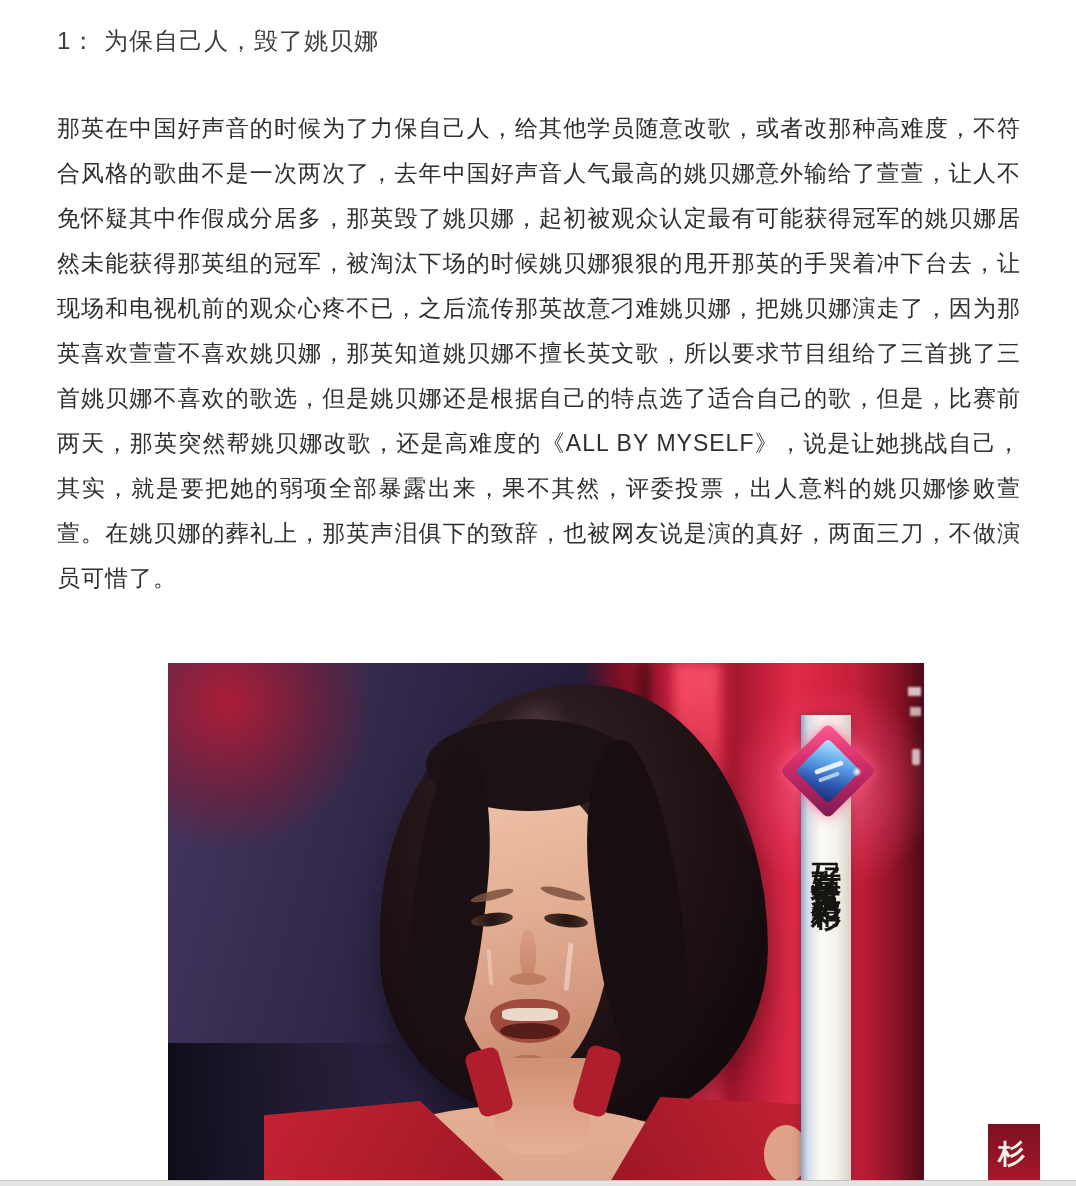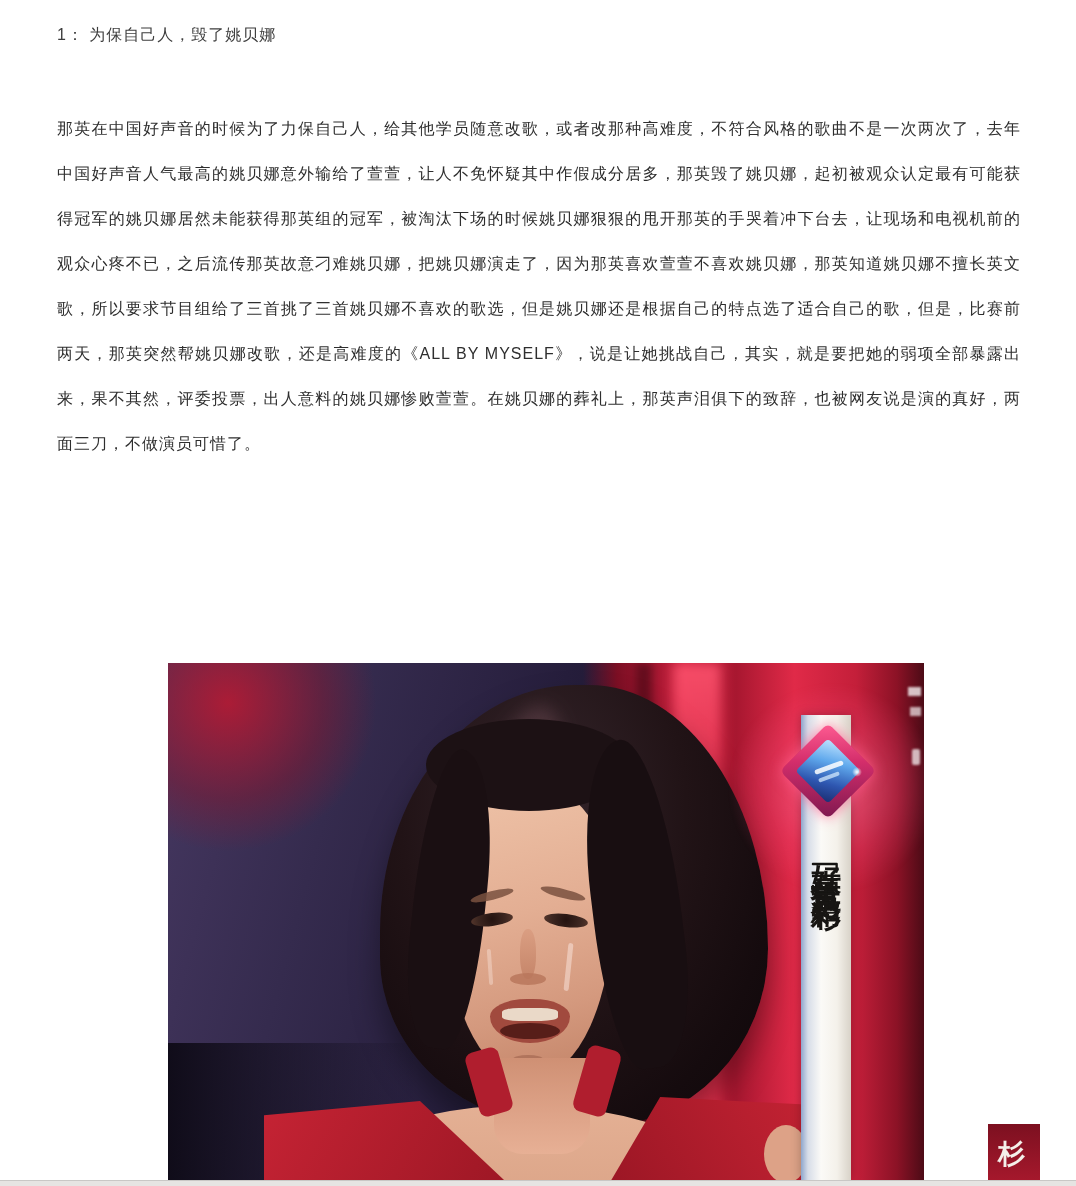--- a/index.html
+++ b/index.html
@@ -8,31 +8,31 @@
     position: relative;
     width: 1076px;
     height: 1186px;
     background: #ffffff;
     overflow: hidden;
     font-family: "Liberation Sans", sans-serif;
   }
   .heading {
     position: absolute;
     left: 57px; top: 25px;
-    font-size: 16px;
+    font-size: 24px;
     font-weight: 500;
     color: #3d3d3d;
     letter-spacing: 1px;
     white-space: pre;
   }
   .paragraph {
     position: absolute;
     left: 57px; top: 106px;
     width: 964px;
-    font-size: 16px;
+    font-size: 23px;
     line-height: 45px;
     letter-spacing: 1px;
     color: #2e2e2e;
     text-align: justify;
     text-justify: inter-ideograph;
   }
   
   .photo {
     position: absolute;
     left: 168px; top: 663px;

